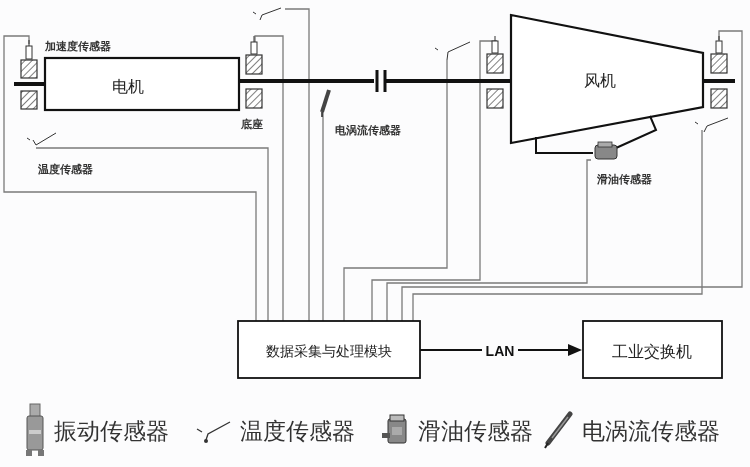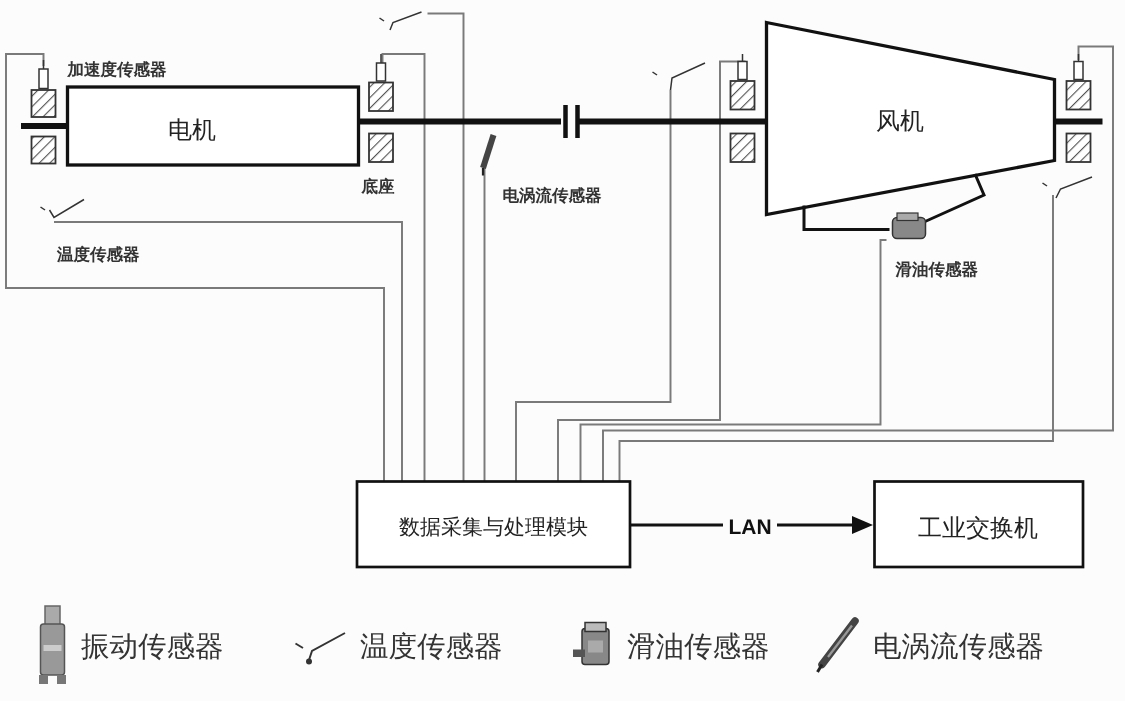--- a/index.html
+++ b/index.html
@@ -2,21 +2,21 @@
 <html><head>
 <meta charset="utf-8">
 <style>
   html, body { margin:0; padding:0; background:#fcfcfd; }
   body { width:750px; height:467px; overflow:hidden; position:relative; font-family:"DejaVu Sans", sans-serif; }
   svg#diagram { position:absolute; left:0; top:0; }
   .lbl-serif { font-family:"DejaVu Serif", serif; font-weight:bold; fill:#333; }
   .lbl-sans { font-family:"DejaVu Sans", sans-serif; fill:#222; }
   .legend { position:absolute; left:0; top:395px; width:750px; height:72px; }
   .leg-item { position:absolute; top:0; height:72px; display:flex; align-items:center; }
-  .leg-text { font-family:"DejaVu Sans", sans-serif; font-size:19px; color:#333; margin-left:8px; white-space:nowrap; }
+  .leg-text { font-family:"DejaVu Sans", sans-serif; font-size:23px; color:#333; margin-left:8px; white-space:nowrap; }
 </style>
 </head>
 <body>
 
 <svg id="diagram" width="750" height="395" viewBox="0 0 750 395" xmlns="http://www.w3.org/2000/svg">
   <defs>
     <pattern id="hatch" width="5" height="5" patternUnits="userSpaceOnUse" patternTransform="rotate(45)">
       <rect width="5" height="5" fill="#fff"></rect>
       <line x1="0" y1="0" x2="0" y2="5" stroke="#555" stroke-width="1.5"></line>
     </pattern>

